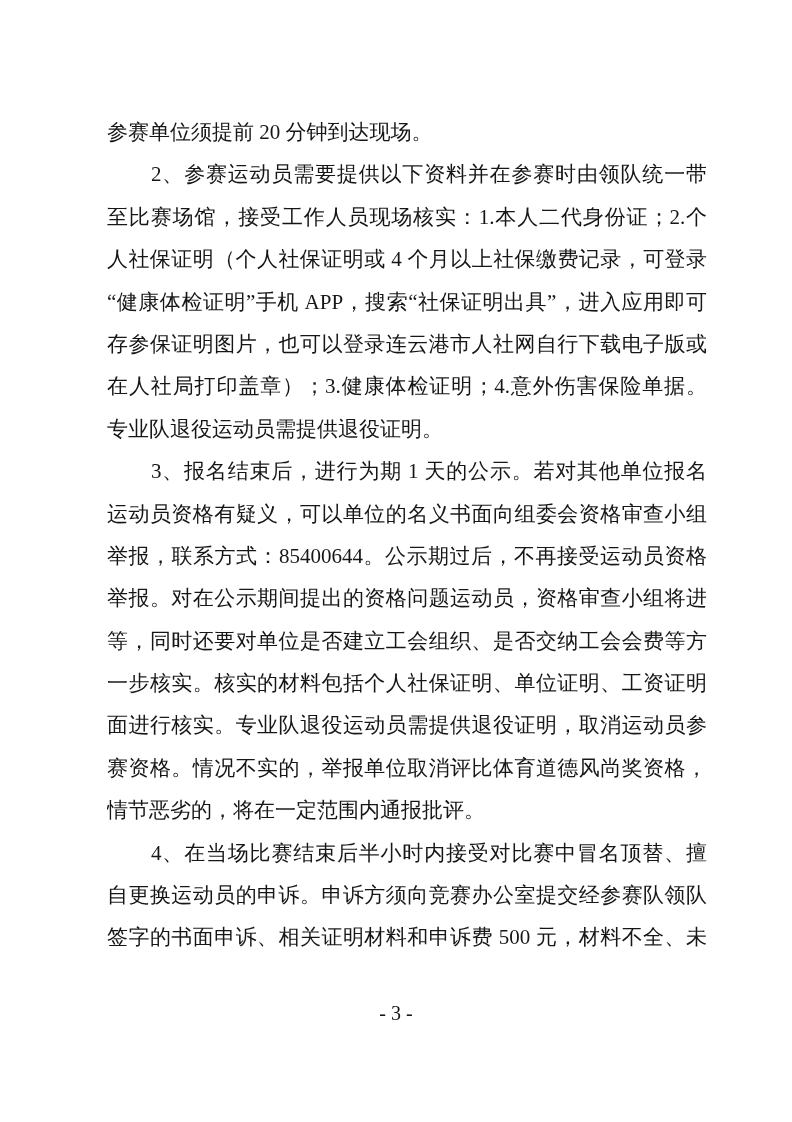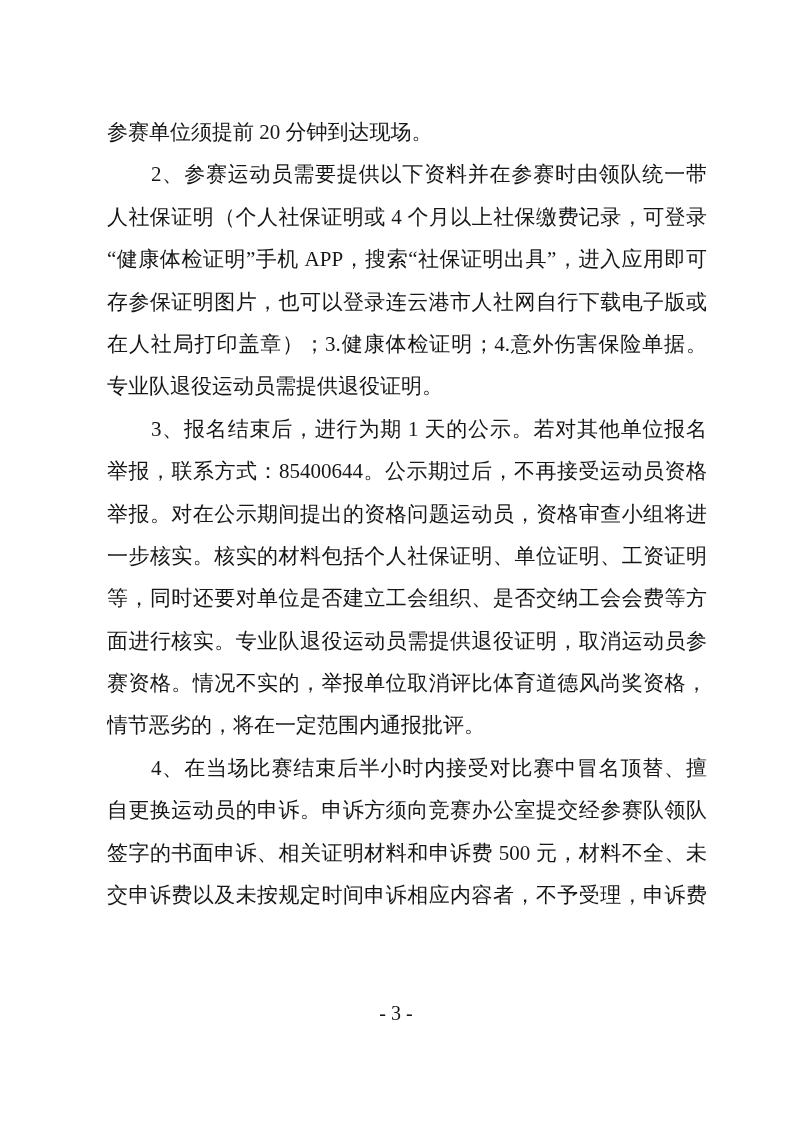--- a/index.html
+++ b/index.html
@@ -49,32 +49,33 @@
     color: #161616;
   }
 </style>
 </head>
 <body>
 
 <div class="page">
   <div class="text-block" id="lines">
       <div class="line para-end">参赛单位须提前 20 分钟到达现场。</div>
       <div class="line indent">2、参赛运动员需要提供以下资料并在参赛时由领队统一带</div>
+      <div class="line">至比赛场馆，接受工作人员现场核实：1.本人二代身份证；2.个</div>
       <div class="line">人社保证明（个人社保证明或 4 个月以上社保缴费记录，可登录</div>
       <div class="line">“健康体检证明”手机 APP，搜索“社保证明出具”，进入应用即可保</div>
       <div class="line">存参保证明图片，也可以登录连云港市人社网自行下载电子版或</div>
       <div class="line">在人社局打印盖章）；3.健康体检证明；4.意外伤害保险单据。</div>
       <div class="line para-end">专业队退役运动员需提供退役证明。</div>
       <div class="line indent">3、报名结束后，进行为期 1 天的公示。若对其他单位报名</div>
+      <div class="line">运动员资格有疑义，可以单位的名义书面向组委会资格审查小组</div>
       <div class="line">举报，联系方式：85400644。公示期过后，不再接受运动员资格</div>
       <div class="line">举报。对在公示期间提出的资格问题运动员，资格审查小组将进</div>
+      <div class="line">等，同时还要对单位是否建立工会组织、是否交纳工会会费等方</div>
       <div class="line">一步核实。核实的材料包括个人社保证明、单位证明、工资证明</div>
-      <div class="line">等，同时还要对单位是否建立工会组织、是否交纳工会会费等方</div>
       <div class="line">面进行核实。专业队退役运动员需提供退役证明，取消运动员参</div>
       <div class="line">赛资格。情况不实的，举报单位取消评比体育道德风尚奖资格，</div>
       <div class="line para-end">情节恶劣的，将在一定范围内通报批评。</div>
       <div class="line indent">4、在当场比赛结束后半小时内接受对比赛中冒名顶替、擅</div>
       <div class="line">自更换运动员的申诉。申诉方须向竞赛办公室提交经参赛队领队</div>
       <div class="line">签字的书面申诉、相关证明材料和申诉费 500 元，材料不全、未</div>
-      <div class="line">交申诉费以及未按规定时间申诉相应内容者，不予受理，申诉费</div>
     </div>
   <div class="footer">- 3 -</div>
 </div>
 
 </body></html>

